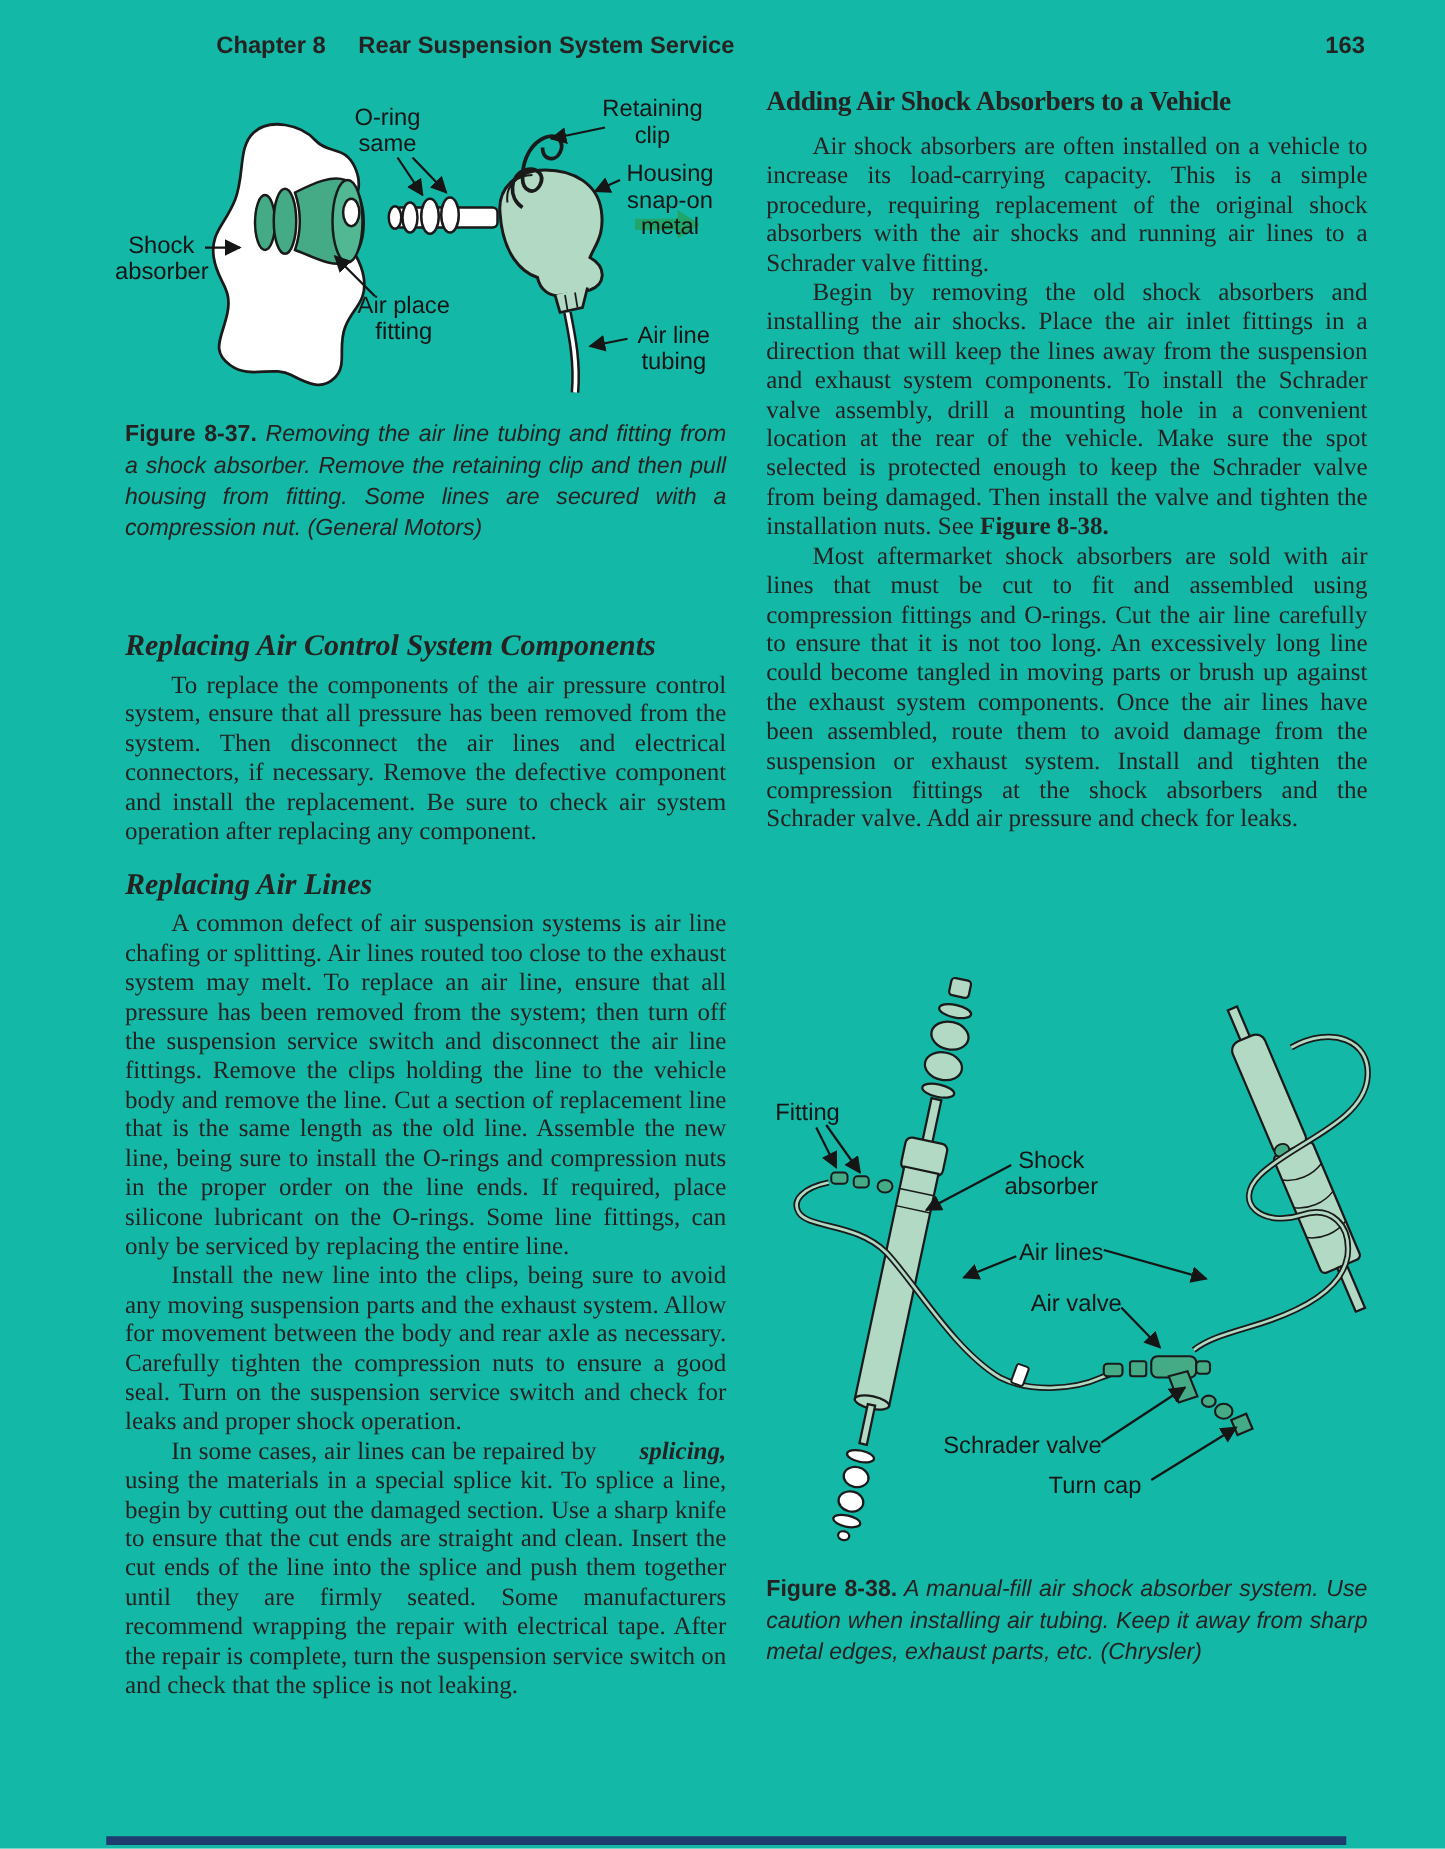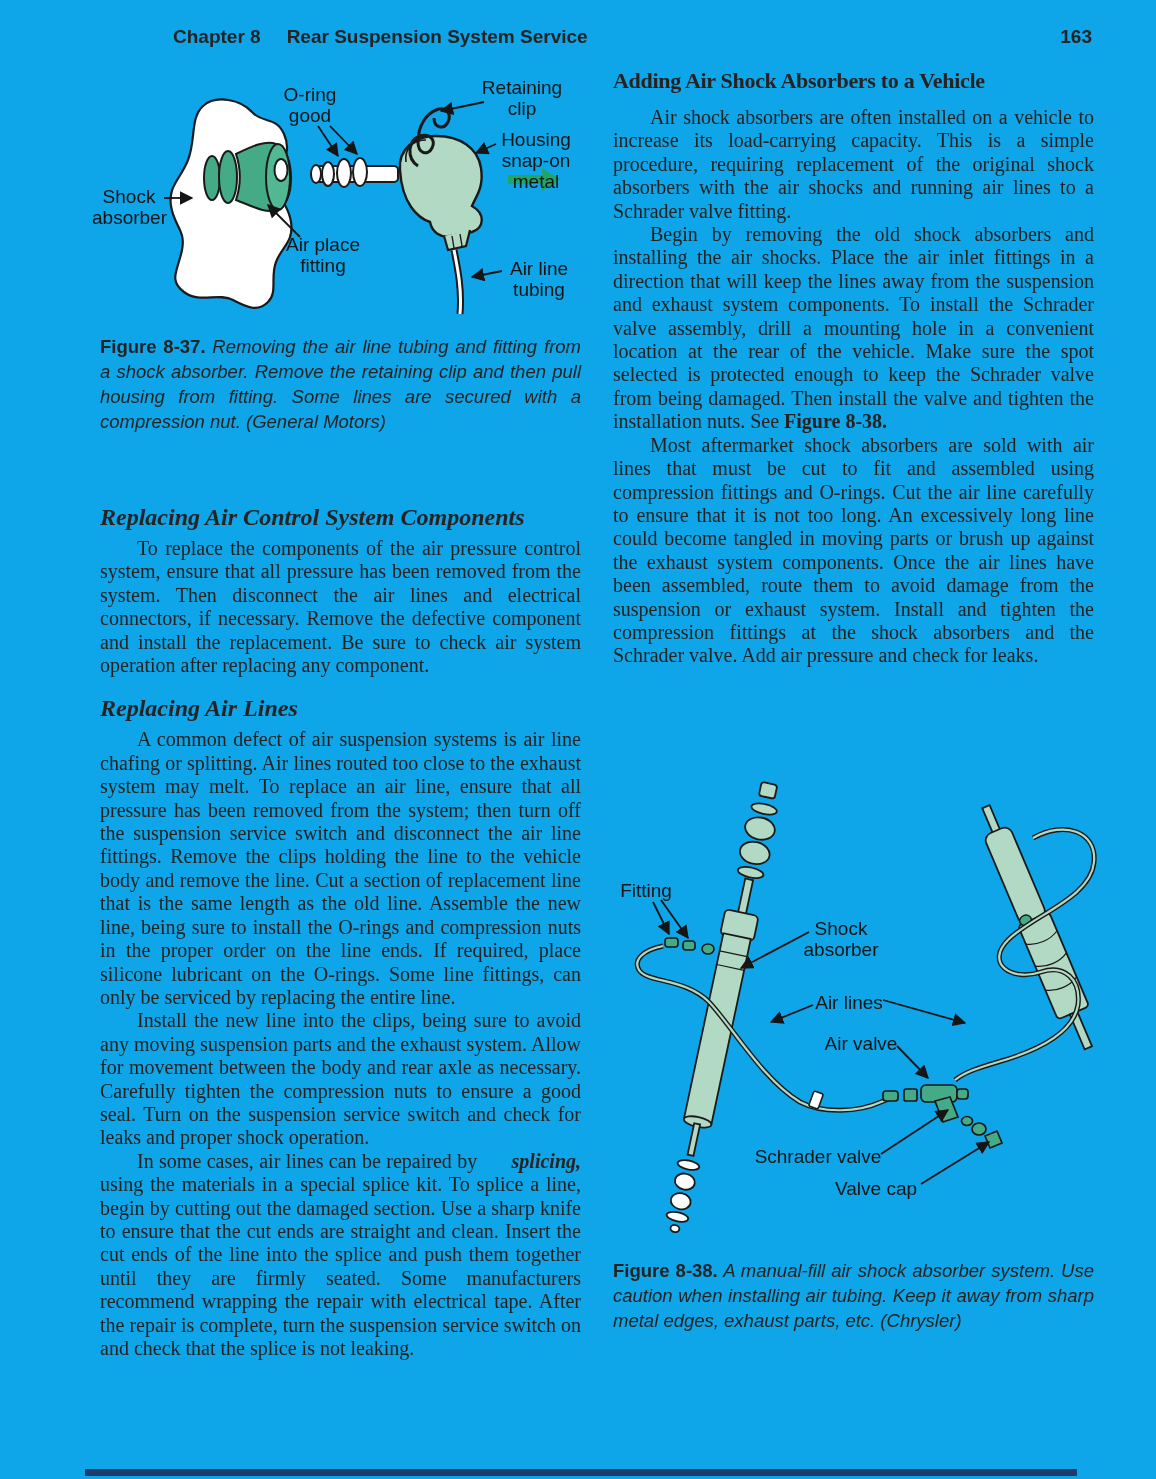--- a/index.html
+++ b/index.html
@@ -1,16 +1,16 @@
 <!DOCTYPE html>
 <html><head>
 <meta charset="utf-8">
 <style>
   html,body{margin:0;padding:0;background:#ffffff;}
-  .page{position:relative;width:1156px;height:1479px;background:#0ea5e9;overflow:hidden;
+  .page{position:relative;width:1156px;height:1479px;background:#14b8a6;overflow:hidden;
         font-family:"Liberation Serif", serif;color:#262222;}
   
   .runhead{position:absolute;top:26px;left:100px;right:64px;display:flex;align-items:baseline;
            font-family:"Liberation Sans", sans-serif;font-weight:bold;font-size:19px;padding-left:73px;}
   .runhead .chap{margin-right:26px;white-space:nowrap;}
   .runhead .pagenum{margin-left:auto;}
   
   .col{position:absolute;width:481px;}
   .col-left{left:100px;top:72px;}
   .col-right{left:613px;top:66px;}
@@ -93,21 +93,21 @@
         <g stroke="#151515" stroke-width="1.8" fill="none">
           <line x1="218" y1="52" x2="238" y2="82" marker-end="url(#ah)"></line>
           <line x1="230" y1="52" x2="257" y2="80" marker-end="url(#ah)"></line>
           <line x1="384" y1="28" x2="341" y2="37" marker-end="url(#ah)"></line>
           <line x1="396" y1="70" x2="376" y2="79" marker-end="url(#ah)"></line>
           <line x1="64" y1="124" x2="92" y2="124" marker-end="url(#ah)"></line>
           <line x1="200" y1="163" x2="168" y2="131" marker-end="url(#ah)"></line>
           <line x1="402" y1="197" x2="372" y2="203" marker-end="url(#ah)"></line>
         </g>
       </svg>
-      <div class="fig-label" style="left:170px;top:10px;width:80px;">O-ring good</div>
+      <div class="fig-label" style="left:170px;top:10px;width:80px;">O-ring same</div>
       <div class="fig-label" style="left:372px;top:3px;width:100px;">Retaining clip</div>
       <div class="fig-label" style="left:382px;top:55px;width:108px;">Housing snap-on metal</div>
       <div class="fig-label" style="left:-8px;top:112px;width:74px;">Shock absorber</div>
       <div class="fig-label" style="left:186px;top:160px;width:74px;">Air place fitting</div>
       <div class="fig-label" style="left:402px;top:184px;width:74px;">Air line tubing</div>
     </div>
 
     <p class="caption"><span class="cap-lead">Figure 8-37.</span><span> Removing the air line tubing and fitting from a shock absorber. Remove the retaining clip and then pull housing from fitting. Some lines are secured with a compression nut. (General Motors)</span></p>
 
     <div class="spacer-sec"></div>
@@ -209,20 +209,20 @@
           <line x1="284" y1="296" x2="315" y2="328" marker-end="url(#ah2)"></line>
           <line x1="268" y1="404" x2="335" y2="360" marker-end="url(#ah2)"></line>
           <line x1="308" y1="434" x2="376" y2="392" marker-end="url(#ah2)"></line>
         </g>
       </svg>
       <div class="fig-label" style="left:2px;top:130px;width:62px;">Fitting</div>
       <div class="fig-label" style="left:182px;top:168px;width:92px;">Shock absorber</div>
       <div class="fig-label" style="left:196px;top:242px;width:80px;">Air lines</div>
       <div class="fig-label" style="left:208px;top:283px;width:80px;">Air valve</div>
       <div class="fig-label" style="left:140px;top:396px;width:130px;">Schrader valve</div>
-      <div class="fig-label" style="left:218px;top:428px;width:90px;">Valve cap</div>
+      <div class="fig-label" style="left:218px;top:428px;width:90px;">Turn cap</div>
     </div>
 
     <p class="caption"><span class="cap-lead">Figure 8-38.</span><span> A manual-fill air shock absorber system. Use caution when installing air tubing. Keep it away from sharp metal edges, exhaust parts, etc. (Chrysler)</span></p>
   </div>
 
   <div class="footer-bar"></div>
 </div>
 
 </body></html>

